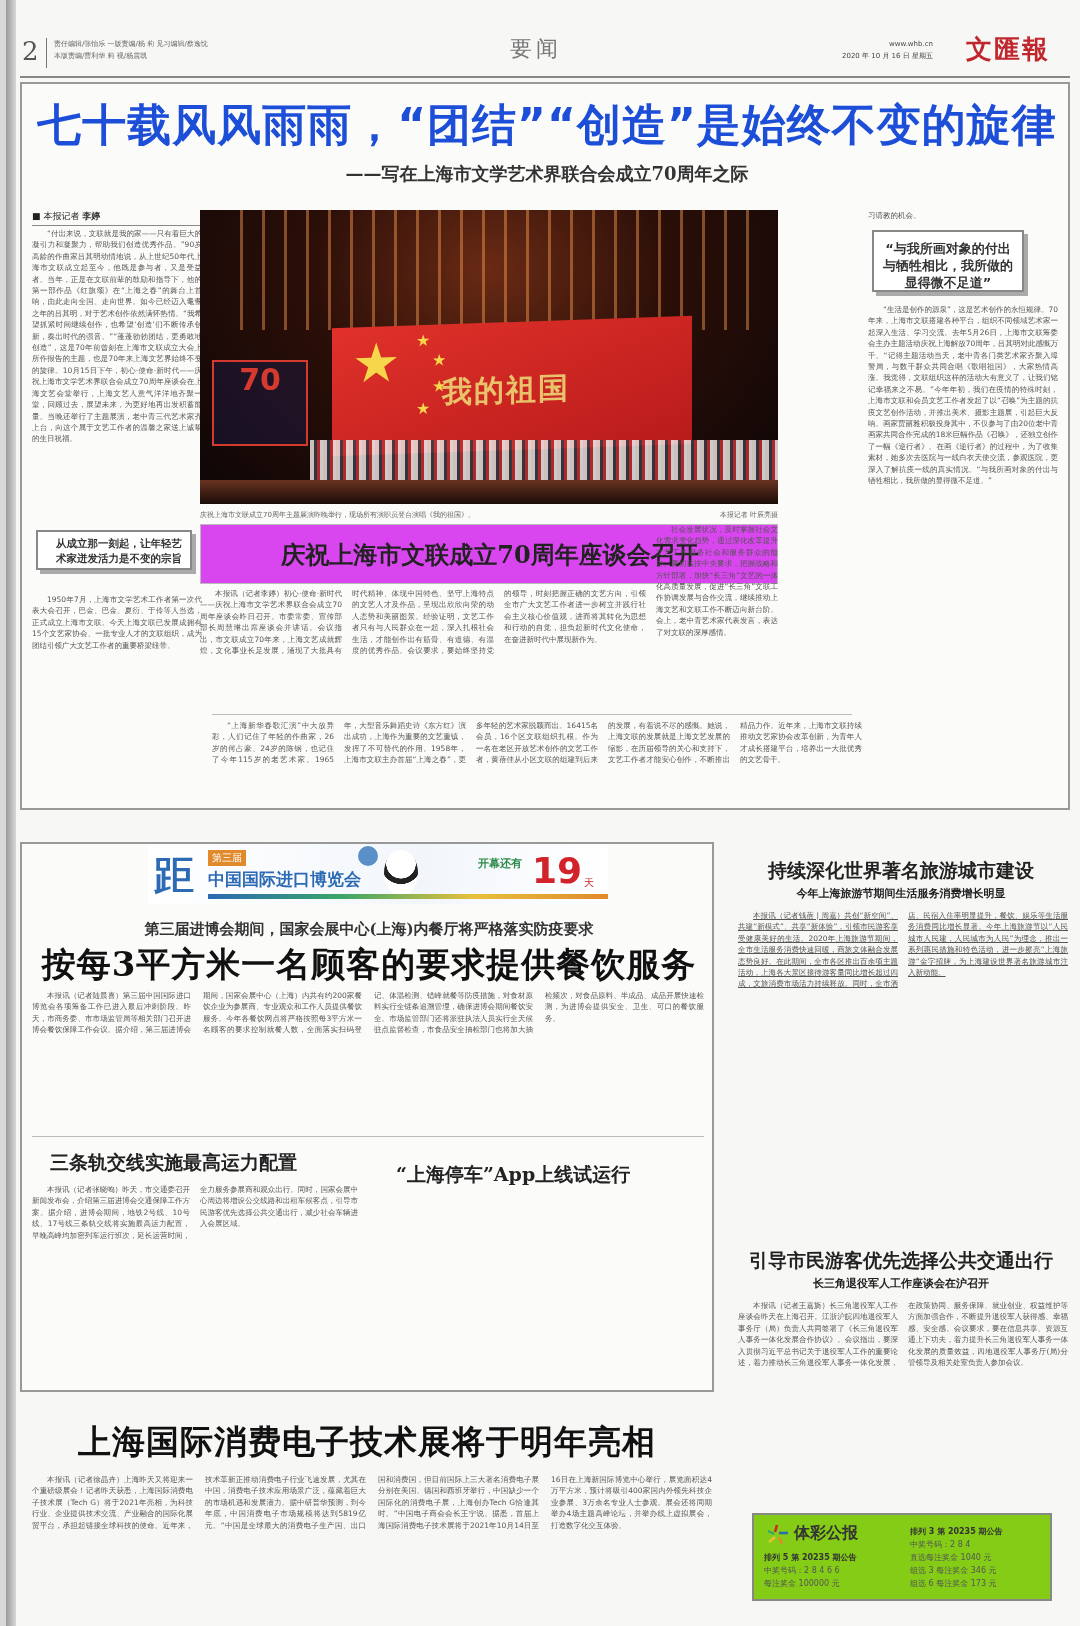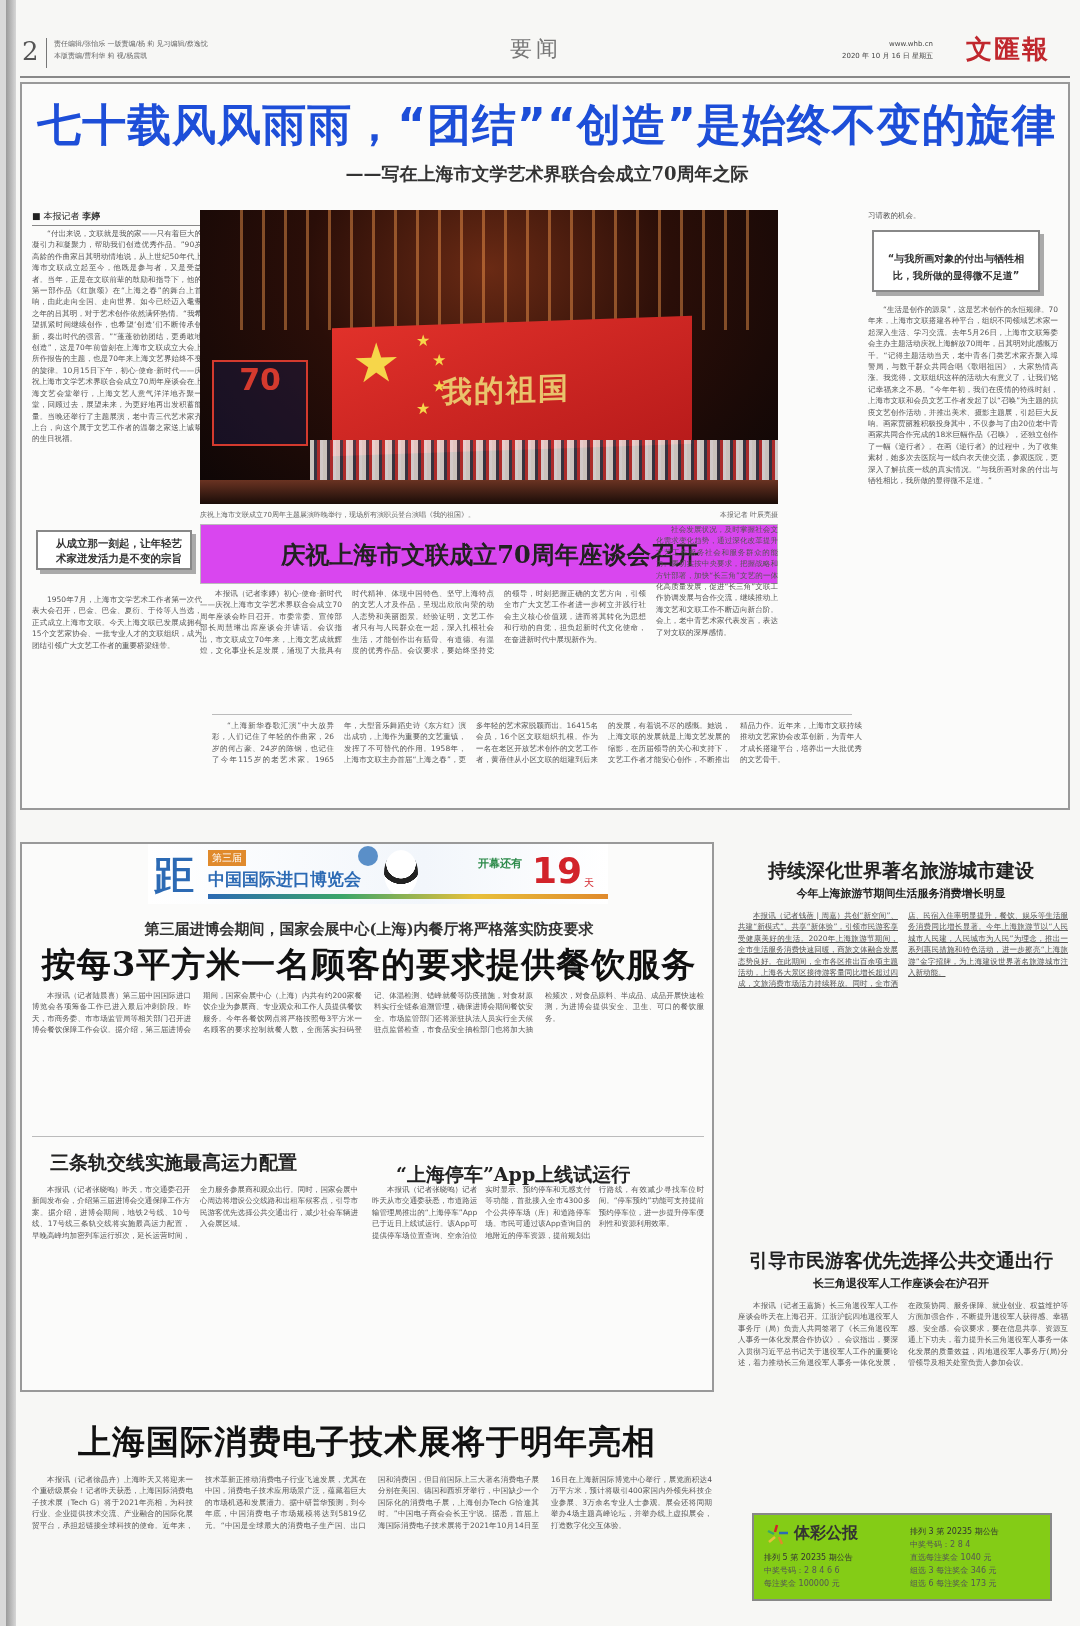--- a/index.html
+++ b/index.html
@@ -51,21 +51,21 @@
   .bighead { position: absolute; left: 0; top: 98px; width: 694px; text-align: center; font-size: 34px; font-weight: bold; color: #111; letter-spacing: 1px; }
   .divider { position: absolute; left: 10px; height: 1px; background: #bbb; }
   .h3 { position: absolute; font-size: 19px; font-weight: bold; color: #222; }
   
   .rhead { position: absolute; left: 726px; width: 338px; text-align: center; font-weight: bold; color: #222; }
   .lottery { position: absolute; left: 746px; top: 1513px; width: 300px; height: 88px; border: 2px solid #888; background: #84cc16; font-family: "DejaVu Sans", sans-serif; }
   .lot-title { position: absolute; left: 40px; top: 8px; font-size: 16px; font-weight: bold; color: #333; }
   .lot-icon { position: absolute; left: 10px; top: 8px; width: 26px; height: 22px; }
   .lot-left { position: absolute; left: 10px; top: 36px; font-size: 8px; line-height: 13px; color: #555; }
   .lot-right { position: absolute; left: 156px; top: 10px; font-size: 8px; line-height: 13px; color: #555; }
-  .lot-hd { font-weight: normal; color: #333; text-align: right; }
+  .lot-hd { font-weight: bold; color: #333; text-align: right; }
   .bottomhead { position: absolute; left: 14px; top: 1420px; width: 694px; text-align: center; font-size: 33px; font-weight: bold; color: #111; letter-spacing: 1px; }
 </style>
 </head>
 <body>
 
 <div class="page">
   <div class="fold"></div>
 
   <div class="mast">
     <div class="pgno">2</div>
@@ -115,21 +115,21 @@
       <span class="cr">本报记者  叶辰亮摄</span>
     </div>
 
     <div class="subbox">
       <div class="subtitle2">庆祝上海市文联成立70周年座谈会召开</div>
     </div>
     <div class="col" style="left:178px;top:504px;width:446px;height:116px;column-count:3;column-gap:10px;">本报讯（记者李婷）初心·使命·新时代——庆祝上海市文学艺术界联合会成立70周年座谈会昨日召开。市委常委、宣传部部长周慧琳出席座谈会并讲话。会议指出，市文联成立70年来，上海文艺成就辉煌，文化事业长足发展，涌现了大批具有时代精神、体现中国特色、坚守上海特点的文艺人才及作品，呈现出欣欣向荣的动人态势和美丽图景。经验证明，文艺工作者只有与人民群众在一起，深入扎根社会生活，才能创作出有筋骨、有道德、有温度的优秀作品。会议要求，要始终坚持党的领导，时刻把握正确的文艺方向，引领全市广大文艺工作者进一步树立并践行社会主义核心价值观，进而将其转化为思想和行动的自觉，担负起新时代文化使命，在奋进新时代中展现新作为。</div>
     <div class="col" style="left:634px;top:440px;width:122px;height:180px;">社会发展状况，及时掌握社会文化需求变化趋势，通过深化改革提升文艺工作服务社会和服务群众的能力。要切实按中央要求，把握战略和方针部署，加快“长三角”文艺的一体化高质量发展，促进“长三角”文联工作协调发展与合作交流，继续推动上海文艺和文联工作不断迈向新台阶。会上，老中青艺术家代表发言，表达了对文联的深厚感情。</div>
 
     <div class="col" style="left:846px;top:126px;width:190px;height:12px;text-indent:0;">习请教的机会。</div>
-    <div class="pull" style="left:850px;top:146px;width:168px;height:62px;font-size:10px;line-height:17px;padding:18px 8px;text-align:center;">“与我所画对象的付出与牺牲相比，我所做的显得微不足道”</div>
+    <div class="pull" style="left:850px;top:146px;width:152px;height:62px;font-size:13px;line-height:17px;padding:8px 8px;text-align:center;">“与我所画对象的付出与牺牲相比，我所做的显得微不足道”</div>
     <div class="col" style="left:846px;top:220px;width:190px;height:486px;">“生活是创作的源泉”，这是艺术创作的永恒规律。70年来，上海市文联搭建各种平台，组织不同领域艺术家一起深入生活、学习交流。去年5月26日，上海市文联筹委会主办主题活动庆祝上海解放70周年，吕其明对此感慨万千。“记得主题活动当天，老中青各门类艺术家齐聚入埠警局，与数千群众共同合唱《歌唱祖国》，大家热情高涨。我觉得，文联组织这样的活动大有意义了，让我们铭记幸福来之不易。”今年年初，我们在疫情的特殊时刻，上海市文联和会员文艺工作者发起了以“召唤”为主题的抗疫文艺创作活动，并推出美术、摄影主题展，引起巨大反响。画家贾丽雅积极投身其中，不仅参与了由20位老中青画家共同合作完成的18米巨幅作品《召唤》，还独立创作了一幅《逆行者》。在画《逆行者》的过程中，为了收集素材，她多次去医院与一线白衣天使交流，参观医院，更深入了解抗疫一线的真实情况。“与我所画对象的付出与牺牲相比，我所做的显得微不足道。”</div>
 
     <div class="divider" style="left:190px;top:630px;width:640px;"></div>
     <div class="col" style="left:190px;top:636px;width:650px;height:76px;column-count:5;column-gap:10px;">“上海新华春歌汇演”中大放异彩，人们记住了年轻的作曲家，26岁的何占豪、24岁的陈钢，也记住了今年115岁的老艺术家。1965年，大型音乐舞蹈史诗《东方红》演出成功，上海作为重要的文艺重镇，发挥了不可替代的作用。1958年，上海市文联主办首届“上海之春”，更多年轻的艺术家脱颖而出。16415名会员，16个区文联组织扎根。作为一名在老区开放艺术创作的文艺工作者，黄蓓佳从小区文联的组建到后来的发展，有着说不尽的感慨。她说，上海文联的发展就是上海文艺发展的缩影，在历届领导的关心和支持下，文艺工作者才能安心创作，不断推出精品力作。近年来，上海市文联持续推动文艺家协会改革创新，为青年人才成长搭建平台，培养出一大批优秀的文艺骨干。</div>
   </div>
 
   <div class="expo">
     <div class="banner">
       <div class="b-ju">距</div>
       <div class="b-ed">第三届</div>
@@ -141,21 +141,20 @@
       <div class="b-day">天</div>
       <div class="b-swoosh"></div>
     </div>
     <div class="kicker">第三届进博会期间，国家会展中心(上海)内餐厅将严格落实防疫要求</div>
     <div class="bighead">按每3平方米一名顾客的要求提供餐饮服务</div>
     <div class="col" style="left:10px;top:146px;width:672px;height:140px;column-count:4;column-gap:12px;">本报讯（记者陆晨喜）第三届中国国际进口博览会各项筹备工作已进入最后冲刺阶段。昨天，市商务委、市市场监管局等相关部门召开进博会餐饮保障工作会议。据介绍，第三届进博会期间，国家会展中心（上海）内共有约200家餐饮企业为参展商、专业观众和工作人员提供餐饮服务。今年各餐饮网点将严格按照每3平方米一名顾客的要求控制就餐人数，全面落实扫码登记、体温检测、错峰就餐等防疫措施，对食材原料实行全链条追溯管理，确保进博会期间餐饮安全。市场监管部门还将派驻执法人员实行全天候驻点监督检查，市食品安全抽检部门也将加大抽检频次，对食品原料、半成品、成品开展快速检测，为进博会提供安全、卫生、可口的餐饮服务。</div>
     <div class="divider" style="top:292px;width:672px;"></div>
     <div class="h3" style="left:28px;top:306px;">三条轨交线实施最高运力配置</div>
     <div class="h3" style="left:374px;top:318px;">“上海停车”App上线试运行</div>
     <div class="col" style="left:10px;top:340px;width:326px;height:200px;column-count:2;column-gap:10px;">本报讯（记者张晓鸣）昨天，市交通委召开新闻发布会，介绍第三届进博会交通保障工作方案。据介绍，进博会期间，地铁2号线、10号线、17号线三条轨交线将实施最高运力配置，早晚高峰均加密列车运行班次，延长运营时间，全力服务参展商和观众出行。同时，国家会展中心周边将增设公交线路和出租车候客点，引导市民游客优先选择公共交通出行，减少社会车辆进入会展区域。</div>
-    <div class="col" style="left:350px;top:340px;width:332px;height:200px;column-count:3;column-gap:8px;">本报讯（记者张晓鸣）记者昨天从市交通委获悉，市道路运输管理局推出的“上海停车”App已于近日上线试运行。该App可提供停车场位置查询、空余泊位实时显示、预约停车和无感支付等功能，首批接入全市4300多个公共停车场（库）和道路停车场。市民可通过该App查询目的地附近的停车资源，提前规划出行路线，有效减少寻找车位时间。“停车预约”功能可支持提前预约停车位，进一步提升停车便利性和资源利用效率。</div>
   </div>
 
   <div class="rhead" style="top:858px;font-size:19px;">持续深化世界著名旅游城市建设</div>
   <div class="rhead" style="top:886px;font-size:11px;">今年上海旅游节期间生活服务消费增长明显</div>
   <div class="col" style="left:732px;top:910px;width:330px;height:318px;column-count:2;column-gap:10px;text-decoration:underline;">本报讯（记者钱蓓 | 周嘉）共创“新空间”、共建“新模式”、共享“新体验”，引领市民游客享受健康美好的生活。2020年上海旅游节期间，全市生活服务消费快速回暖，商旅文体融合发展态势良好。在此期间，全市各区推出百余项主题活动，上海各大景区接待游客量同比增长超过四成，文旅消费市场活力持续释放。同时，全市酒店、民宿入住率明显提升，餐饮、娱乐等生活服务消费同比增长显著。今年上海旅游节以“人民城市人民建，人民城市为人民”为理念，推出一系列惠民措施和特色活动，进一步擦亮“上海旅游”金字招牌，为上海建设世界著名旅游城市注入新动能。</div>
 
   <div class="rhead" style="top:1248px;font-size:19px;">引导市民游客优先选择公共交通出行</div>
   <div class="rhead" style="top:1276px;font-size:11px;">长三角退役军人工作座谈会在沪召开</div>
   <div class="col" style="left:732px;top:1300px;width:330px;height:204px;column-count:2;column-gap:10px;">本报讯（记者王嘉旖）长三角退役军人工作座谈会昨天在上海召开。江浙沪皖四地退役军人事务厅（局）负责人共同签署了《长三角退役军人事务一体化发展合作协议》。会议指出，要深入贯彻习近平总书记关于退役军人工作的重要论述，着力推动长三角退役军人事务一体化发展，在政策协同、服务保障、就业创业、权益维护等方面加强合作，不断提升退役军人获得感、幸福感、安全感。会议要求，要在信息共享、资源互通上下功夫，着力提升长三角退役军人事务一体化发展的质量效益，四地退役军人事务厅(局)分管领导及相关处室负责人参加会议。</div>
 

